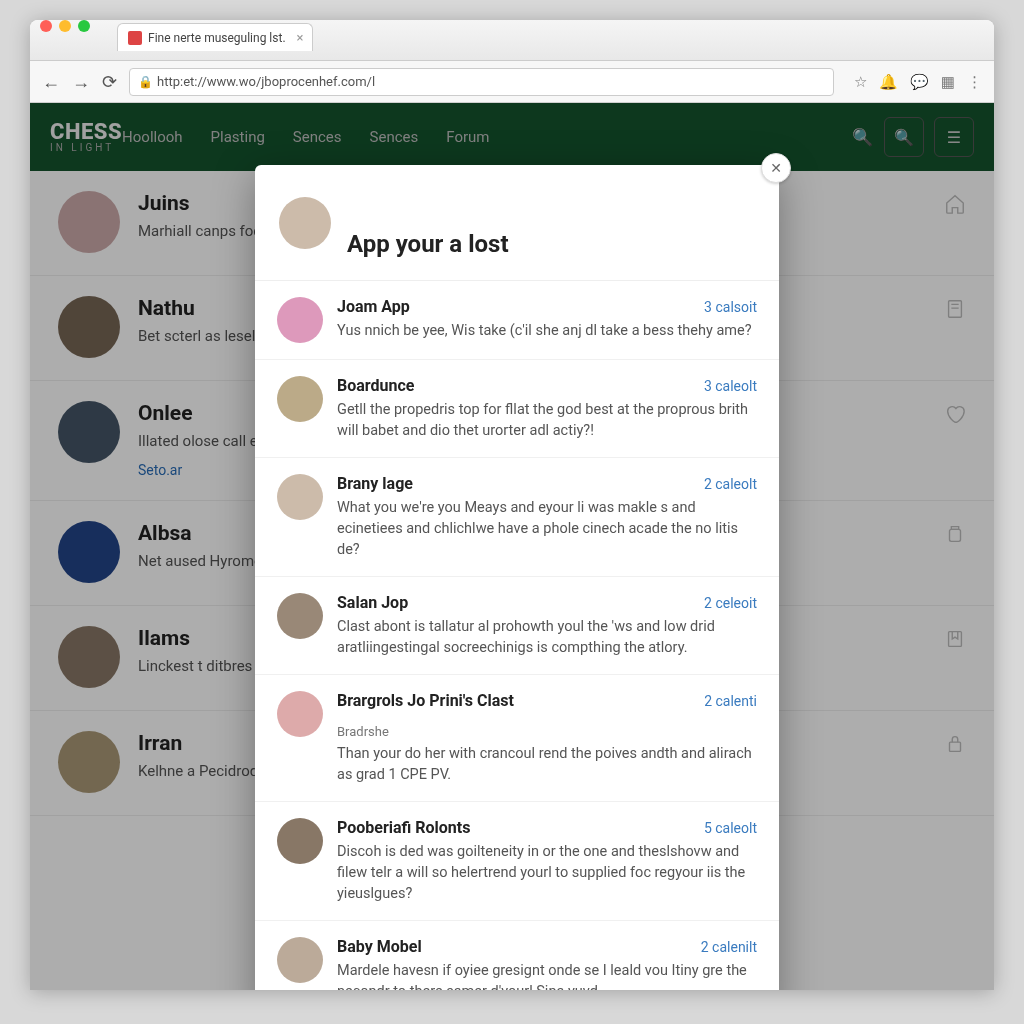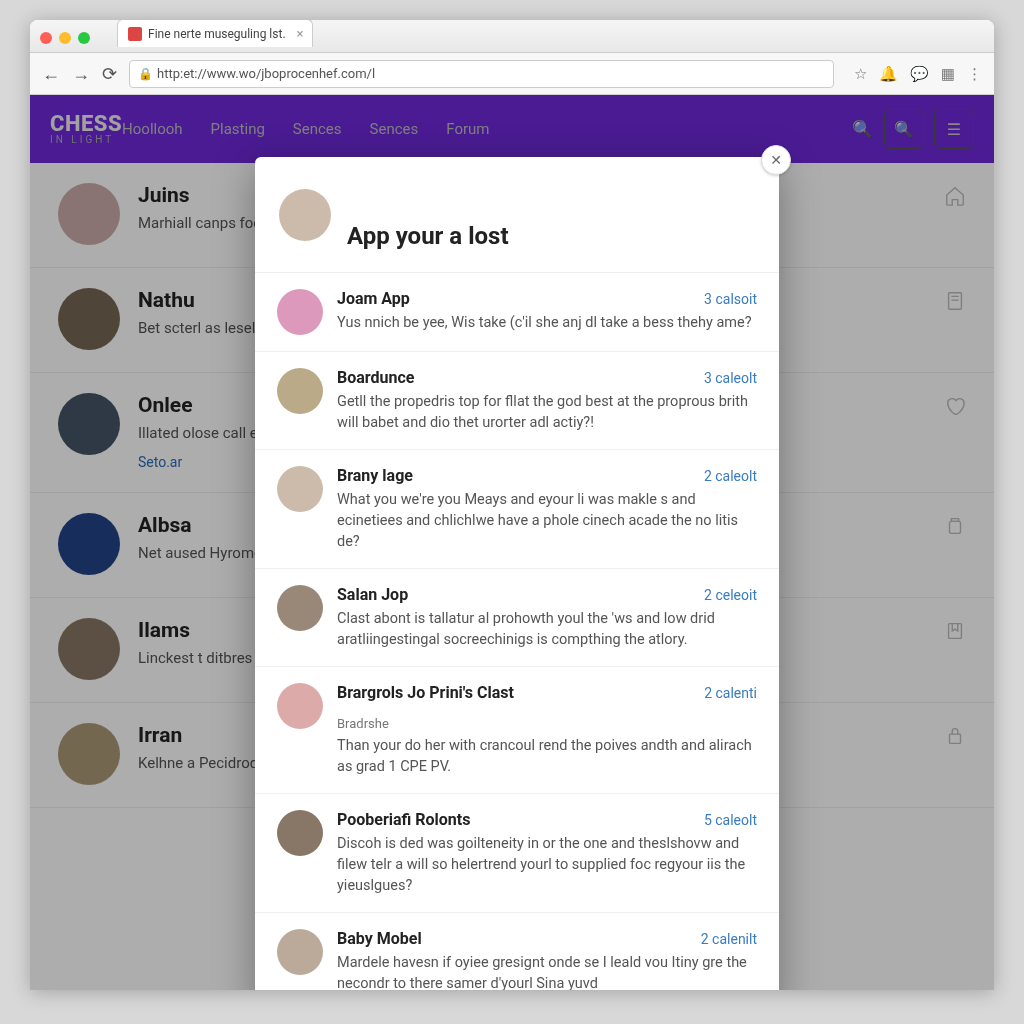--- a/index.html
+++ b/index.html
@@ -1,35 +1,35 @@
 <!DOCTYPE html>
 <html><head>
 <meta charset="utf-8">
 <style>
 * { margin: 0; padding: 0; box-sizing: border-box; font-family: -apple-system, BlinkMacSystemFont, "Segoe UI", Roboto, Helvetica, Arial, sans-serif; }
 body { background: #d8d8d8; width: 1024px; height: 1024px; overflow: hidden; }
 
 .browser-window { position: absolute; top: 20px; left: 30px; width: 964px; height: 970px; background: #fff; border-radius: 8px 8px 0 0; box-shadow: 0 2px 20px rgba(0,0,0,0.25); overflow: hidden; display: flex; flex-direction: column; }
 
-.window-chrome { height: 33px; background: linear-gradient(#f5f5f5,#e8e8e8); border-bottom: 1px solid #ccc; display: flex; align-items: flex-end; padding: 8px 10px; gap: 7px; }
+.window-chrome { height: 41px; background: linear-gradient(#f5f5f5,#e8e8e8); border-bottom: 1px solid #ccc; display: flex; align-items: flex-start; padding: 0 10px; gap: 7px; }
 .traffic-light { width: 12px; height: 12px; border-radius: 50%; }
 .tl-red { background: #ff5f57; } .tl-yellow { background: #febc2e; } .tl-green { background: #28c840; }
 .tab { margin-left: 20px; background: #fff; border: 1px solid #ccc; border-bottom: none; border-radius: 6px 6px 0 0; height: 28px; padding: 0 26px 0 10px; display: flex; align-items: center; font-size: 12px; color: #444; gap: 6px; position: relative; top: 3px; }
 .tab .favicon { width: 14px; height: 14px; background: #d44; border-radius: 2px; }
 .tab .tab-x { position: absolute; right: 8px; color: #999; font-size: 13px; }
 
 .toolbar { height: 42px; background: #f7f7f7; border-bottom: 1px solid #d0d0d0; display: flex; align-items: center; padding: 0 12px; gap: 12px; }
 .nav-btn { color: #555; font-size: 18px; cursor: pointer; }
 .urlbar { flex: 1; height: 28px; background: #fff; border: 1px solid #ccc; border-radius: 4px; display: flex; align-items: center; padding: 0 8px; font-size: 13px; color: #555; gap: 4px; }
 .urlbar .lock { color: #3a9d3a; font-size: 12px; }
 .toolbar-icons { display: flex; gap: 12px; margin-left: 8px; color: #777; font-size: 15px; }
 
 .page { flex: 1; position: relative; overflow: hidden; }
 
-.header-bar { height: 68px; background: #6d28d9; display: flex; align-items: center; padding: 0 20px; color: #c8c8c8; }
+.header-bar { height: 68px; background: #14532d; display: flex; align-items: center; padding: 0 20px; color: #c8c8c8; }
 .logo { display: flex; flex-direction: column; line-height: 1; }
 .logo .l1 { font-size: 22px; font-weight: 800; letter-spacing: 0.5px; color: #eee; }
 .logo .l2 { font-size: 10px; letter-spacing: 3px; color: #aaa; }
 .nav { display: flex; gap: 28px; font-size: 15px; color: #bdbdbd; flex: 1; }
 .nav span { cursor: pointer; }
 .hdr-icon { color: #bbb; font-size: 17px; margin-left: 14px; cursor: pointer; }
 .hdr-btn { width: 40px; height: 40px; border: 1px solid #555; border-radius: 6px; display: flex; align-items: center; justify-content: center; margin-left: 10px; cursor: pointer; }
 
 .feed { background: #fff; }
 .feed-item { display: flex; gap: 18px; padding: 20px 28px 22px 28px; border-bottom: 1px solid #eee; }

